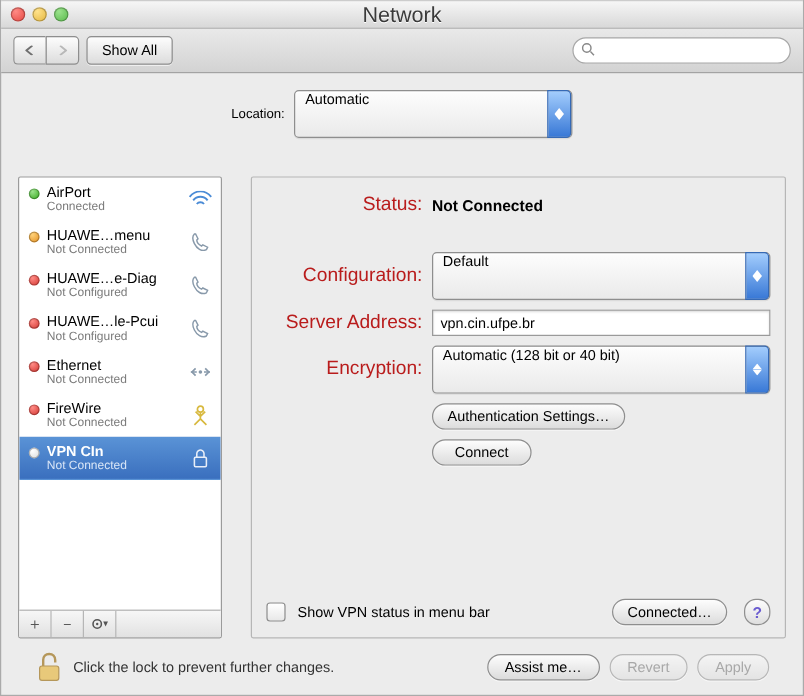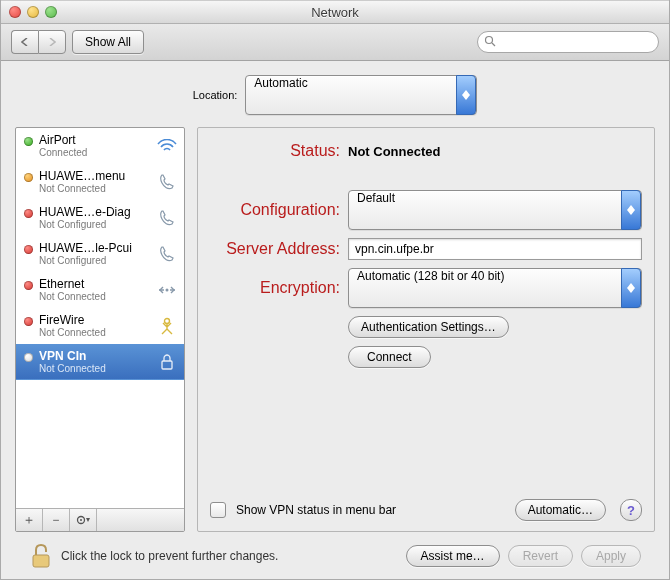--- a/index.html
+++ b/index.html
@@ -4,40 +4,40 @@
 <style>
   html,body{margin:0;padding:0;font-family:"Lucida Grande","Helvetica Neue",Arial,sans-serif;font-size:11px;color:#000;background:#ececec;}
   .window{width:670px;height:580px;background:#ececec;position:relative;border:1px solid #aaa;border-top:none;box-sizing:border-box;}
   
   .titlebar{height:22px;background:linear-gradient(#f6f6f6,#d8d8d8);border-bottom:1px solid #b0b0b0;border-top:1px solid #ccc;display:flex;align-items:center;position:relative;}
   .traffic{display:flex;gap:6px;margin-left:8px;}
   .tl{width:12px;height:12px;border-radius:6px;box-shadow:inset 0 0 0 1px rgba(0,0,0,0.25);} 
   .tl.r{background:radial-gradient(circle at 35% 30%,#ff8b85,#e4443e);} 
   .tl.y{background:radial-gradient(circle at 35% 30%,#ffe28b,#e3b43a);} 
   .tl.g{background:radial-gradient(circle at 35% 30%,#9be28c,#55b748);} 
-  .title{position:absolute;left:0;right:0;text-align:center;font-size:13px;color:#3a3a3a;text-shadow:0 1px 0 #fff;}
+  .title{position:absolute;left:0;right:0;text-align:center;font-size:18px;color:#3a3a3a;text-shadow:0 1px 0 #fff;}
   
   .toolbar{height:36px;background:linear-gradient(#e9e9e9,#d3d3d3);border-bottom:1px solid #a3a3a3;display:flex;align-items:center;padding:0 10px;gap:6px;}
   .navseg{display:flex;}
   .segbtn{width:26px;height:22px;background:linear-gradient(#fdfdfd,#dcdcdc);border:1px solid #8e8e8e;display:flex;align-items:center;justify-content:center;font-size:11px;color:#606060;}
   .segbtn:first-child{border-radius:4px 0 0 4px;border-right:none;}
   .segbtn:last-child{border-radius:0 4px 4px 0;}
   .btn{height:22px;padding:0 12px;background:linear-gradient(#fdfdfd,#dcdcdc);border:1px solid #8e8e8e;border-radius:4px;display:inline-flex;align-items:center;font-size:12px;box-shadow:0 1px 0 rgba(255,255,255,0.6);}
   .btn.disabled{color:#a8a8a8;border-color:#b7b7b7;background:linear-gradient(#f4f4f4,#e4e4e4);}
   .searchwrap{margin-left:auto;position:relative;}
   .search{width:150px;height:20px;border:1px solid #a7a7a7;border-radius:11px;padding:0 8px 0 22px;background:#fff;font-size:11px;}
   .search-icon{position:absolute;left:7px;top:4px;color:#888;font-size:11px;}
   
   .body{padding:14px 14px 0 14px;height:calc(100% - 22px - 36px);box-sizing:border-box;display:flex;flex-direction:column;}
   .locrow{display:flex;align-items:center;justify-content:center;gap:8px;margin-bottom:12px;color:#000;}
   .popup{height:22px;background:linear-gradient(#fdfdfd,#eaeaea);border:1px solid #8e8e8e;border-radius:4px;display:inline-flex;align-items:flex-start;padding:0 22px 16px 8px;position:relative;font-size:12px;box-shadow:inset 0 1px 0 #fff,0 1px 0 rgba(0,0,0,0.07);}
   .popup .cap{position:absolute;right:0;top:-1px;bottom:-1px;width:18px;background:linear-gradient(#a3cdfd,#3878d6);border:1px solid #3569b5;border-radius:0 4px 4px 0;display:flex;flex-direction:column;align-items:center;justify-content:center;gap:0;}
   .popup .cap svg{display:block;}
   
-  .cols{display:flex;gap:12px;flex:1;min-height:0;}
+  .cols{display:flex;gap:24px;flex:1;min-height:0;margin-top:20px;}
   .sidebar{width:170px;display:flex;flex-direction:column;}
   .list{flex:1;background:#fff;border:1px solid #9b9b9b;border-radius:2px;overflow:hidden;display:flex;flex-direction:column;}
   .services{flex:1;overflow:auto;}
   .svc{display:flex;align-items:center;gap:6px;padding:5px 6px 5px 8px;border-bottom:1px solid transparent;}
   .svc .dot{width:9px;height:9px;border-radius:5px;margin-top:1px;flex:none;box-shadow:inset 0 0 0 1px rgba(0,0,0,0.25);align-self:flex-start;margin-top:4px;}
   .dot.green{background:radial-gradient(circle at 35% 30%,#9be28c,#2ea514);} 
   .dot.orange{background:radial-gradient(circle at 35% 30%,#ffd27a,#e08a1a);} 
   .dot.red{background:radial-gradient(circle at 35% 30%,#ff8b85,#cf2f2a);} 
   .svc .txt{flex:1;min-width:0;}
   .svc .n{font-size:12px;white-space:nowrap;overflow:hidden;text-overflow:ellipsis;}
@@ -285,21 +285,21 @@
         <div class="btnrow">
           <div class="btn" style="border-radius:11px;height:20px;padding:0 18px">Connect</div>
         </div>
 
         <div class="spacer"></div>
 
         <div class="bottomrow">
           <span class="chk"></span>
           <span style="font-size:12px">Show VPN status in menu bar</span>
           <span style="flex:1"></span>
-          <div class="btn" style="border-radius:11px;height:20px">Automatic…</div>
+          <div class="btn" style="border-radius:11px;height:20px">Connected…</div>
           <div class="help">?</div>
         </div>
       </div>
     </div>
 
     <div class="footer">
       <span class="lockic">
         <svg width="22" height="26" viewBox="0 0 22 26">
             <rect x="3" y="12" width="16" height="12" rx="2" fill="#e8c97a" stroke="#b5975a"></rect>
             <path d="M6 12 L6 7 C6 4 8 2 11 2 C14 2 16 4 16 7 L16 9" fill="none" stroke="#b5975a" stroke-width="2"></path>

